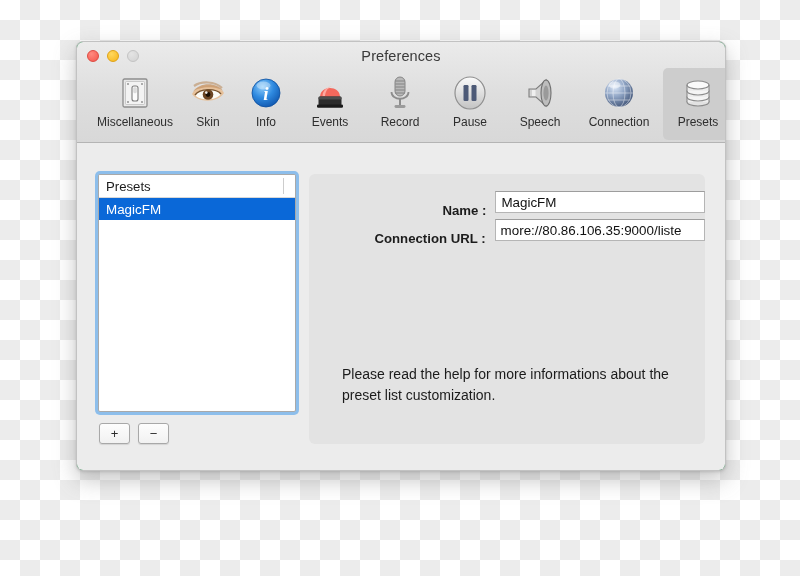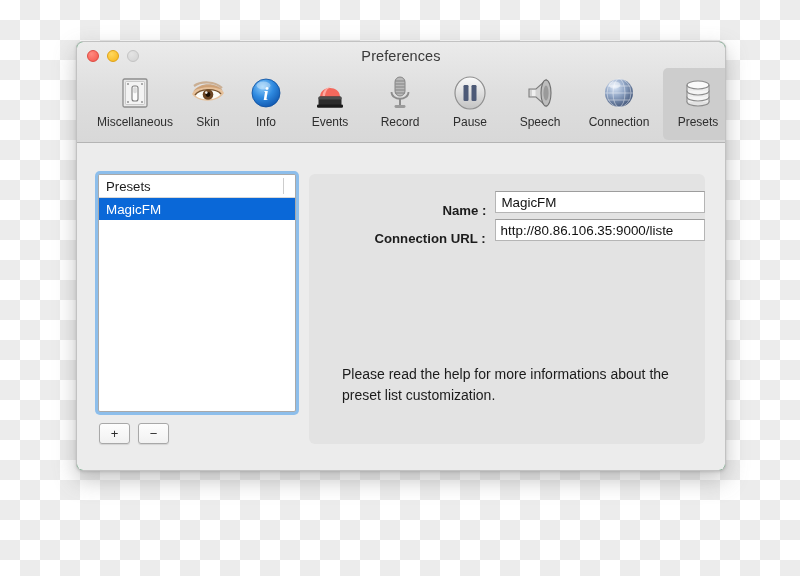--- a/index.html
+++ b/index.html
@@ -443,20 +443,20 @@
 
     <div class="detail-panel">
 
       <div class="form-row r1">
         <span class="form-label">Name :</span>
         <span class="text-field name">MagicFM</span>
       </div>
 
       <div class="form-row r2">
         <span class="form-label">Connection URL  :</span>
-        <span class="text-field url">http://80.86.106.35:9000/liste</span>
+        <span class="text-field url">more://80.86.106.35:9000/liste</span>
       </div>
 
       <div class="help-text">Please read the help for more informations about the preset list customization.</div>
     </div>
 
   </div>
 </div>
 
 </body></html>

